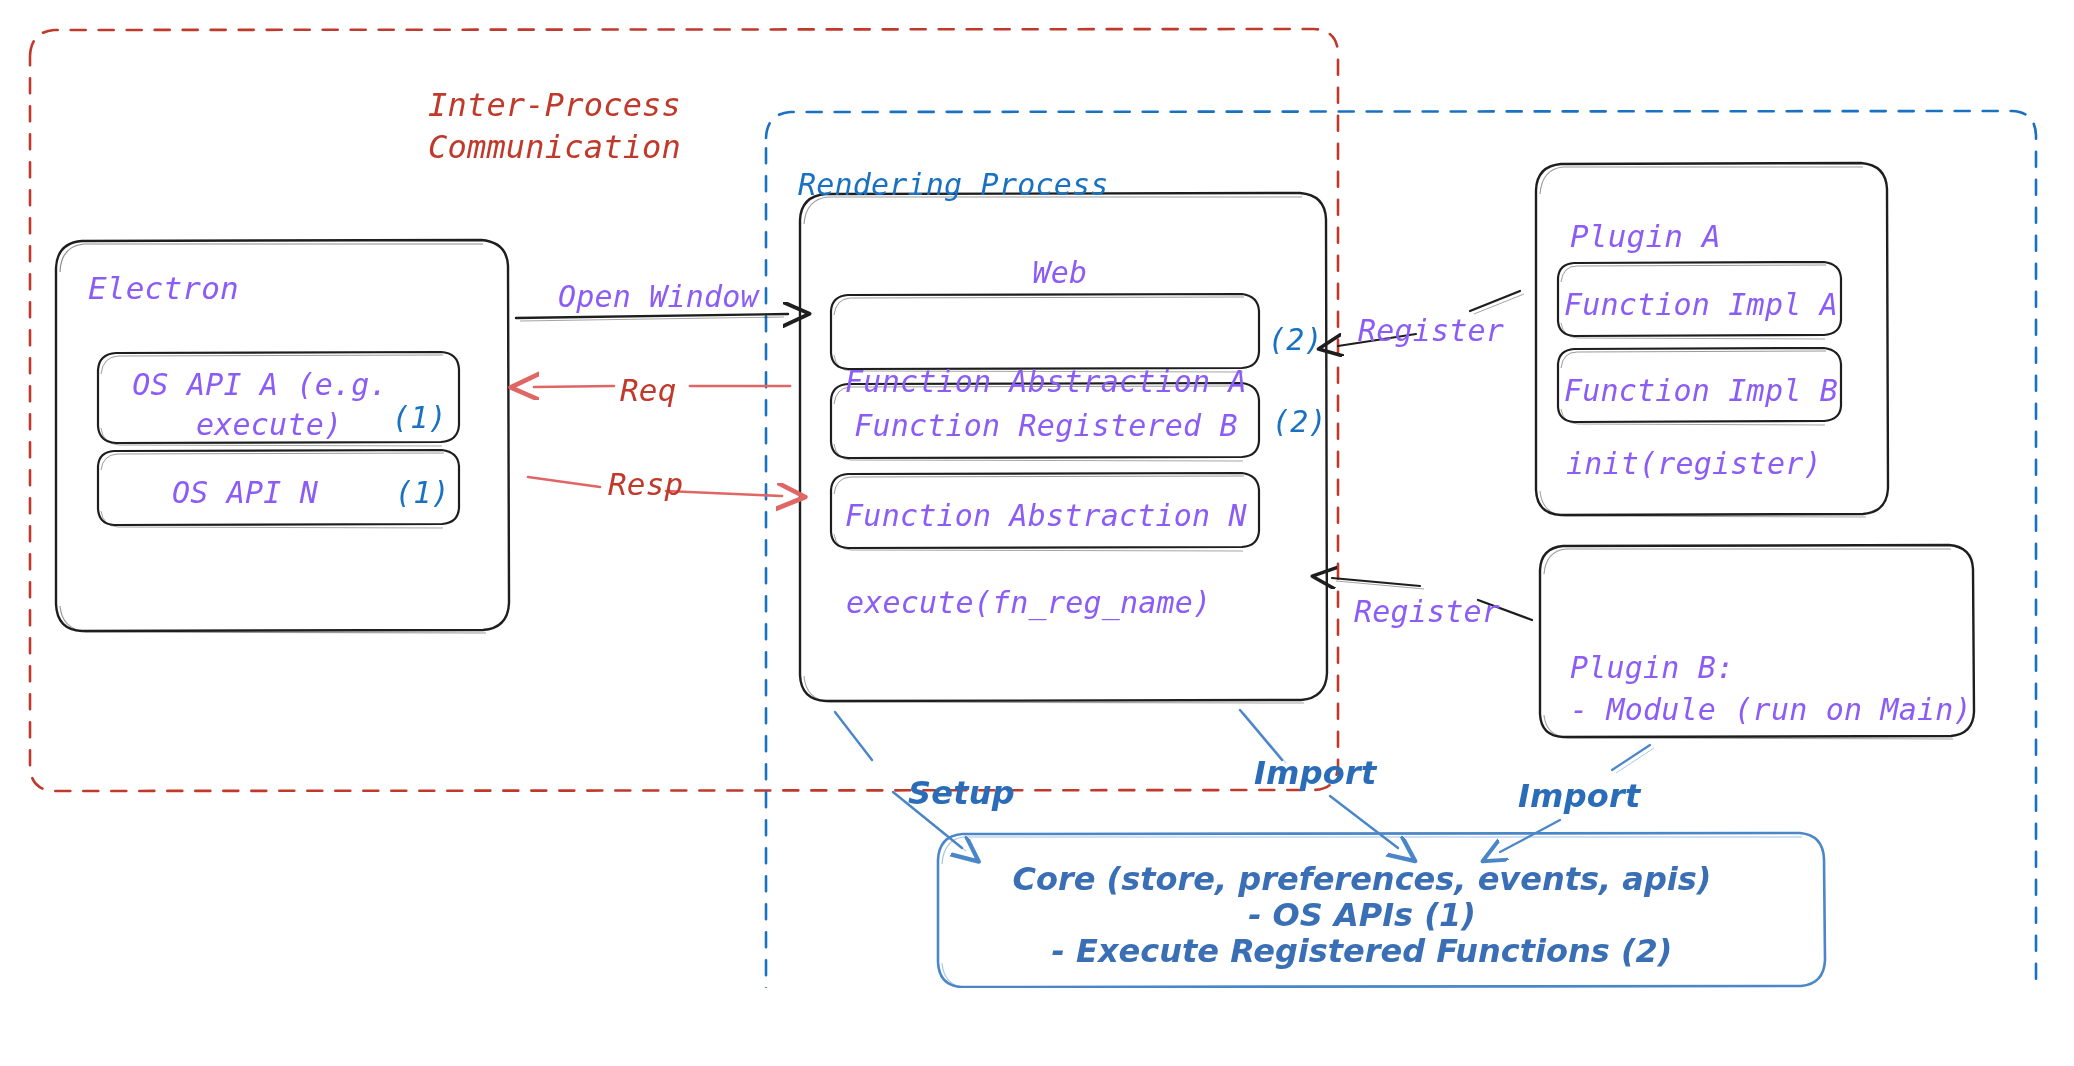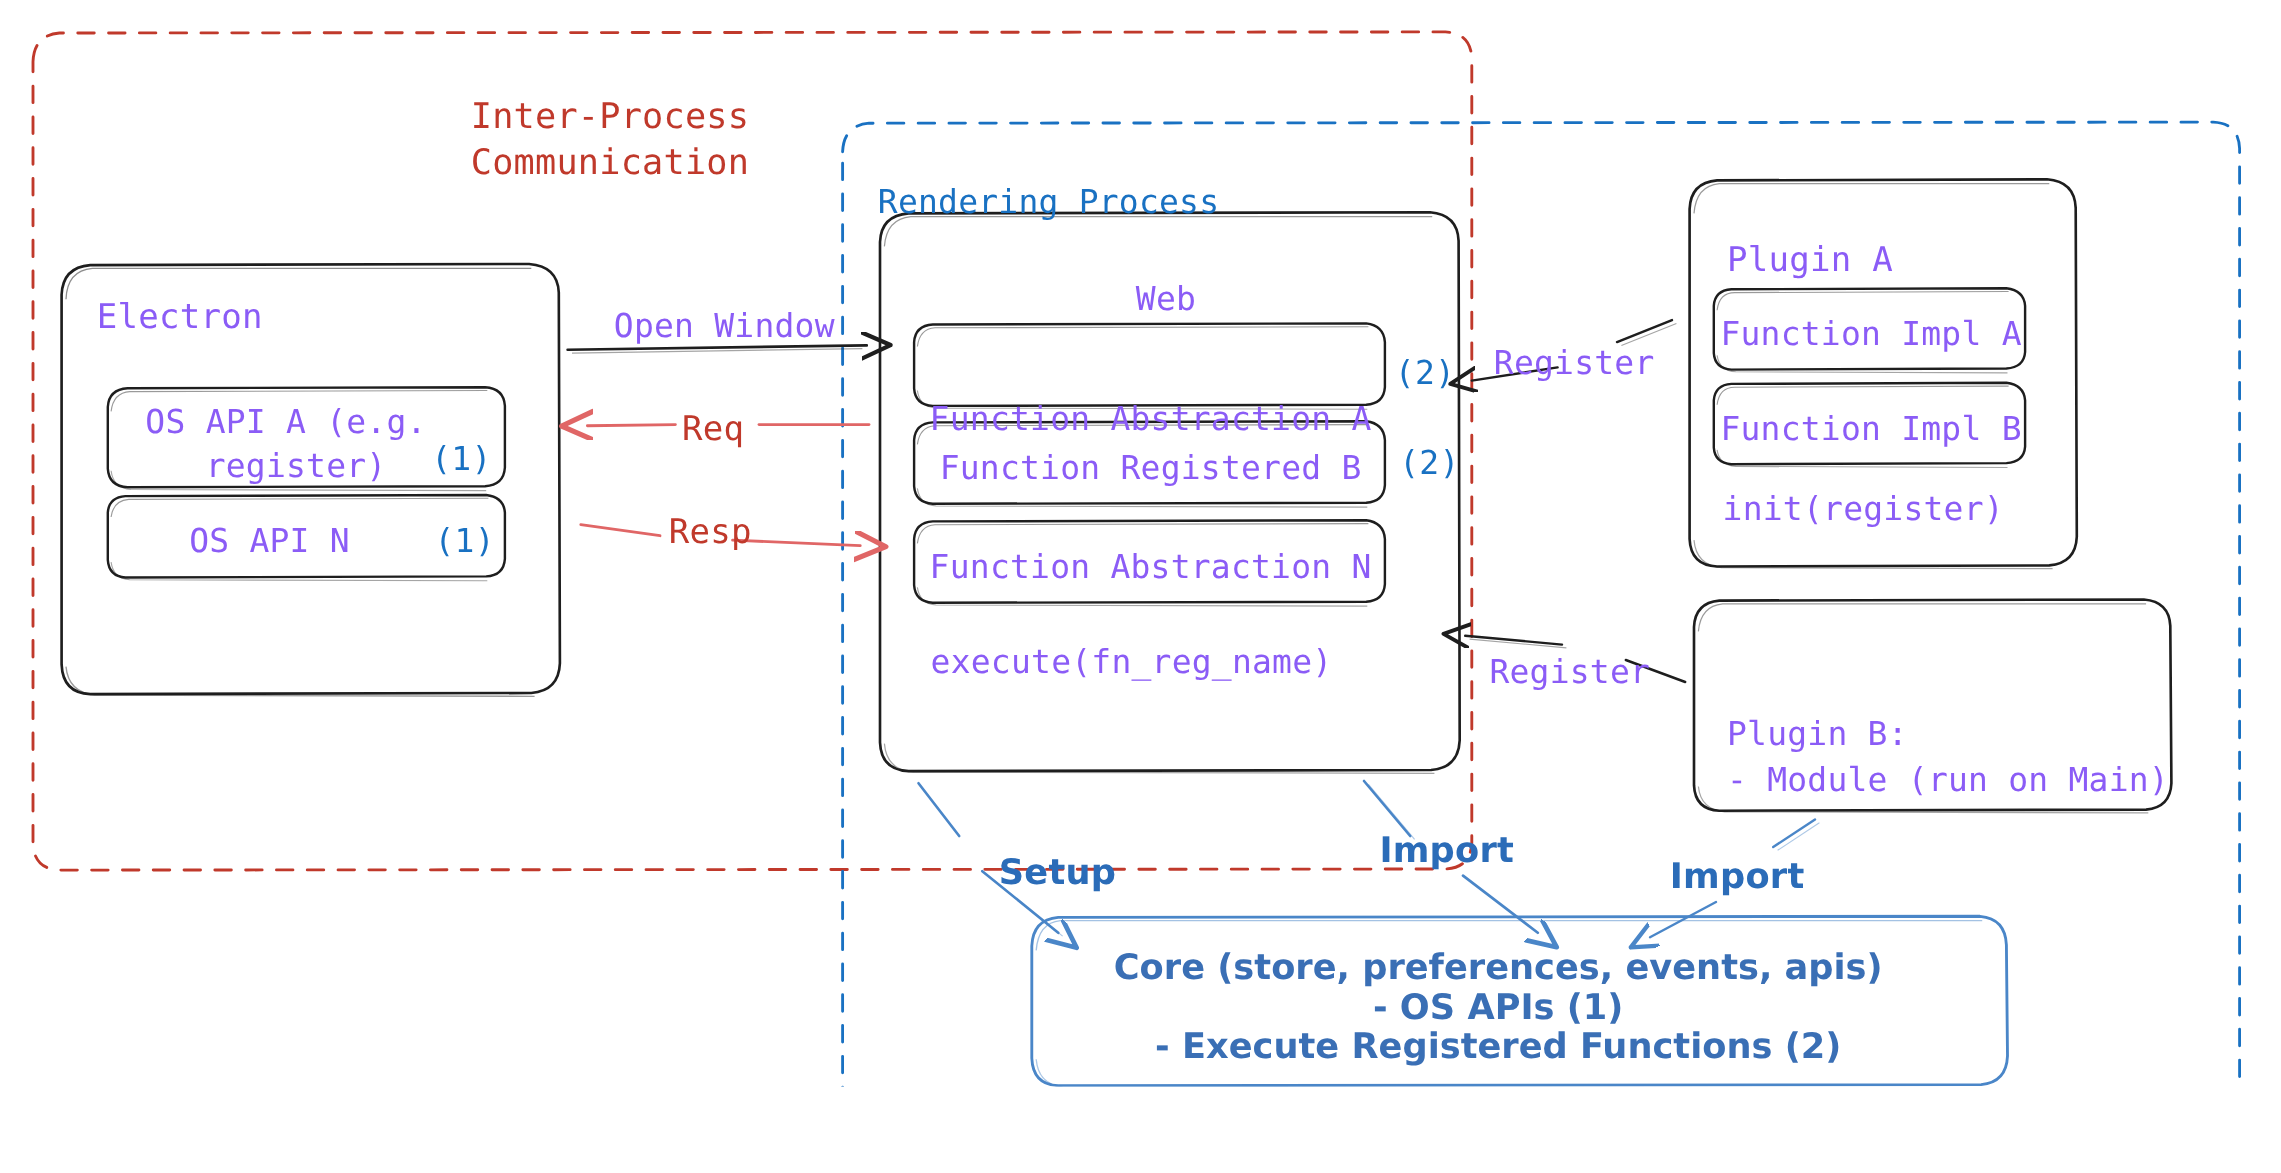--- a/index.html
+++ b/index.html
@@ -7,20 +7,21 @@
     padding: 0;
     background: #ffffff;
   }
   #canvas-root {
     position: relative;
     width: 2074px;
     height: 988px;
     background: #ffffff;
     font-family: "DejaVu Sans Mono", monospace;
     overflow: hidden;
+    font-style: italic;
   }
   svg.layer {
     position: absolute;
     top: 0; left: 0;
     width: 2074px;
     height: 1066px;
   }
   .lbl {
     position: absolute;
     font-family: "DejaVu Sans Mono", monospace;
@@ -207,21 +208,21 @@
   </svg>
 
   <div class="lbl red t32" style="left:428px; top:84px;">Inter-Process
 Communication</div>
 
   <div class="lbl blue t30" style="left:798px; top:145px;margin-top:20px;">Rendering Process</div>
 
   <div class="lbl t31" style="left:88px; top:268px;">Electron</div>
 
   <div class="lbl center t30" style="left:110px; top:365px; width:300px;">OS API A (e.g.
- register)</div>
+ execute)</div>
   <div class="lbl blue t30" style="left:392px; top:398px;">(1)</div>
 
   <div class="lbl center t30" style="left:100px; top:473px; width:290px;">OS API N</div>
   <div class="lbl blue t30" style="left:395px; top:473px;">(1)</div>
 
   <div class="lbl t30" style="left:558px; top:277px;">Open Window</div>
   <div class="lbl red t31" style="left:620px; top:370px;">Req</div>
   <div class="lbl red t31" style="left:608px; top:464px;">Resp</div>
 
   <div class="lbl center t30" style="left:850px; top:253px; width:420px;">Web</div>

